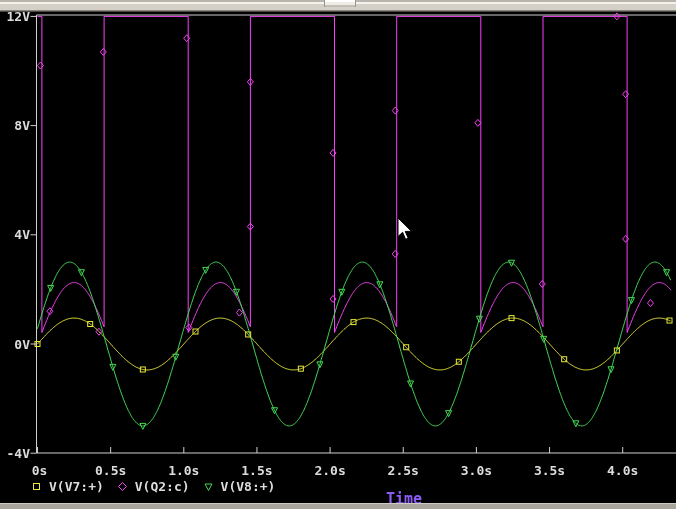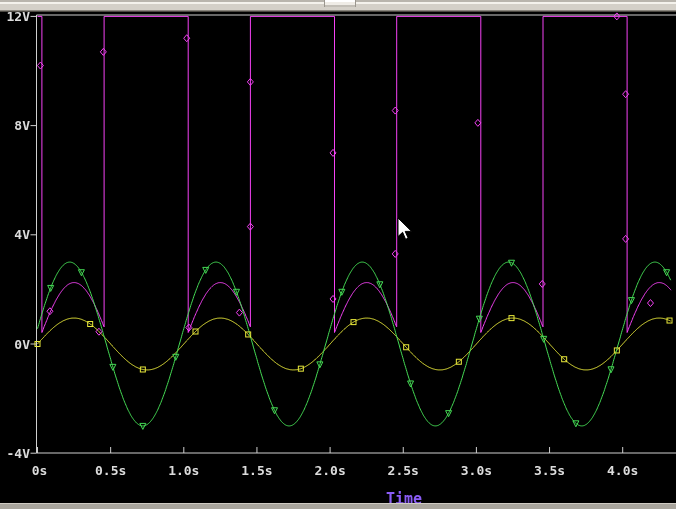--- a/index.html
+++ b/index.html
@@ -121,20 +121,40 @@
         <polygon points="476.326,316.191508160692 482.326,316.191508160692 479.326,322.191508160692" fill="none" stroke="#45db55" stroke-width="1"></polygon>
         <polygon points="508.51200000000006,260.24580596234426 514.5120000000001,260.24580596234426 511.51200000000006,266.24580596234426" fill="none" stroke="#45db55" stroke-width="1"></polygon>
         <polygon points="540.6980000000001,336.3574564505489 546.6980000000001,336.3574564505489 543.6980000000001,342.3574564505489" fill="none" stroke="#45db55" stroke-width="1"></polygon>
         <polygon points="572.884,420.82696089643485 578.884,420.82696089643485 575.884,426.82696089643485" fill="none" stroke="#45db55" stroke-width="1"></polygon>
         <polygon points="607.996,366.80849183930843 613.996,366.80849183930843 610.996,372.80849183930843" fill="none" stroke="#45db55" stroke-width="1"></polygon>
         <polygon points="628.478,297.6157854912202 634.478,297.6157854912202 631.478,303.6157854912202" fill="none" stroke="#45db55" stroke-width="1"></polygon>
         <polygon points="663.59,269.7304829044075 669.59,269.7304829044075 666.59,275.7304829044075" fill="none" stroke="#45db55" stroke-width="1"></polygon>
       </g>
     </svg>
 
+  <div class="legend">
+    <div class="legend-item">
+      <svg width="11" height="11">
+        <rect class="lg0" x="2.5" y="2.5" width="6" height="6" fill="none" stroke-width="1" stroke="#e9e93b"></rect>
+      </svg>
+      <span>V(V7:+)</span>
+    </div>
+    <div class="legend-item">
+      <svg width="11" height="11">
+        <polygon class="lg1" points="5.5,1.5 9.5,5.5 5.5,9.5 1.5,5.5" fill="none" stroke-width="1" stroke="#f542f5"></polygon>
+      </svg>
+      <span>V(Q2:c)</span>
+    </div>
+    <div class="legend-item">
+      <svg width="11" height="11">
+        <polygon class="lg2" points="2,3 9,3 5.5,9.5" fill="none" stroke-width="1" stroke="#45db55"></polygon>
+      </svg>
+      <span>V(V8:+)</span>
+    </div>
+  </div>
 
   <div class="time-label">Time</div>
 
   <svg class="cursor" width="18" height="28" style="left: 397px; top: 217px;">
     <path d="M1,1 L1,19.6 L5.6,15.3 L8.6,22.3 L11.2,21.2 L8.2,14.4 L14.6,14.4 Z" fill="#ffffff" stroke="#000000" stroke-width="1"></path>
   </svg>
 
   <div class="chrome-bottom"></div>
 </div>
 

